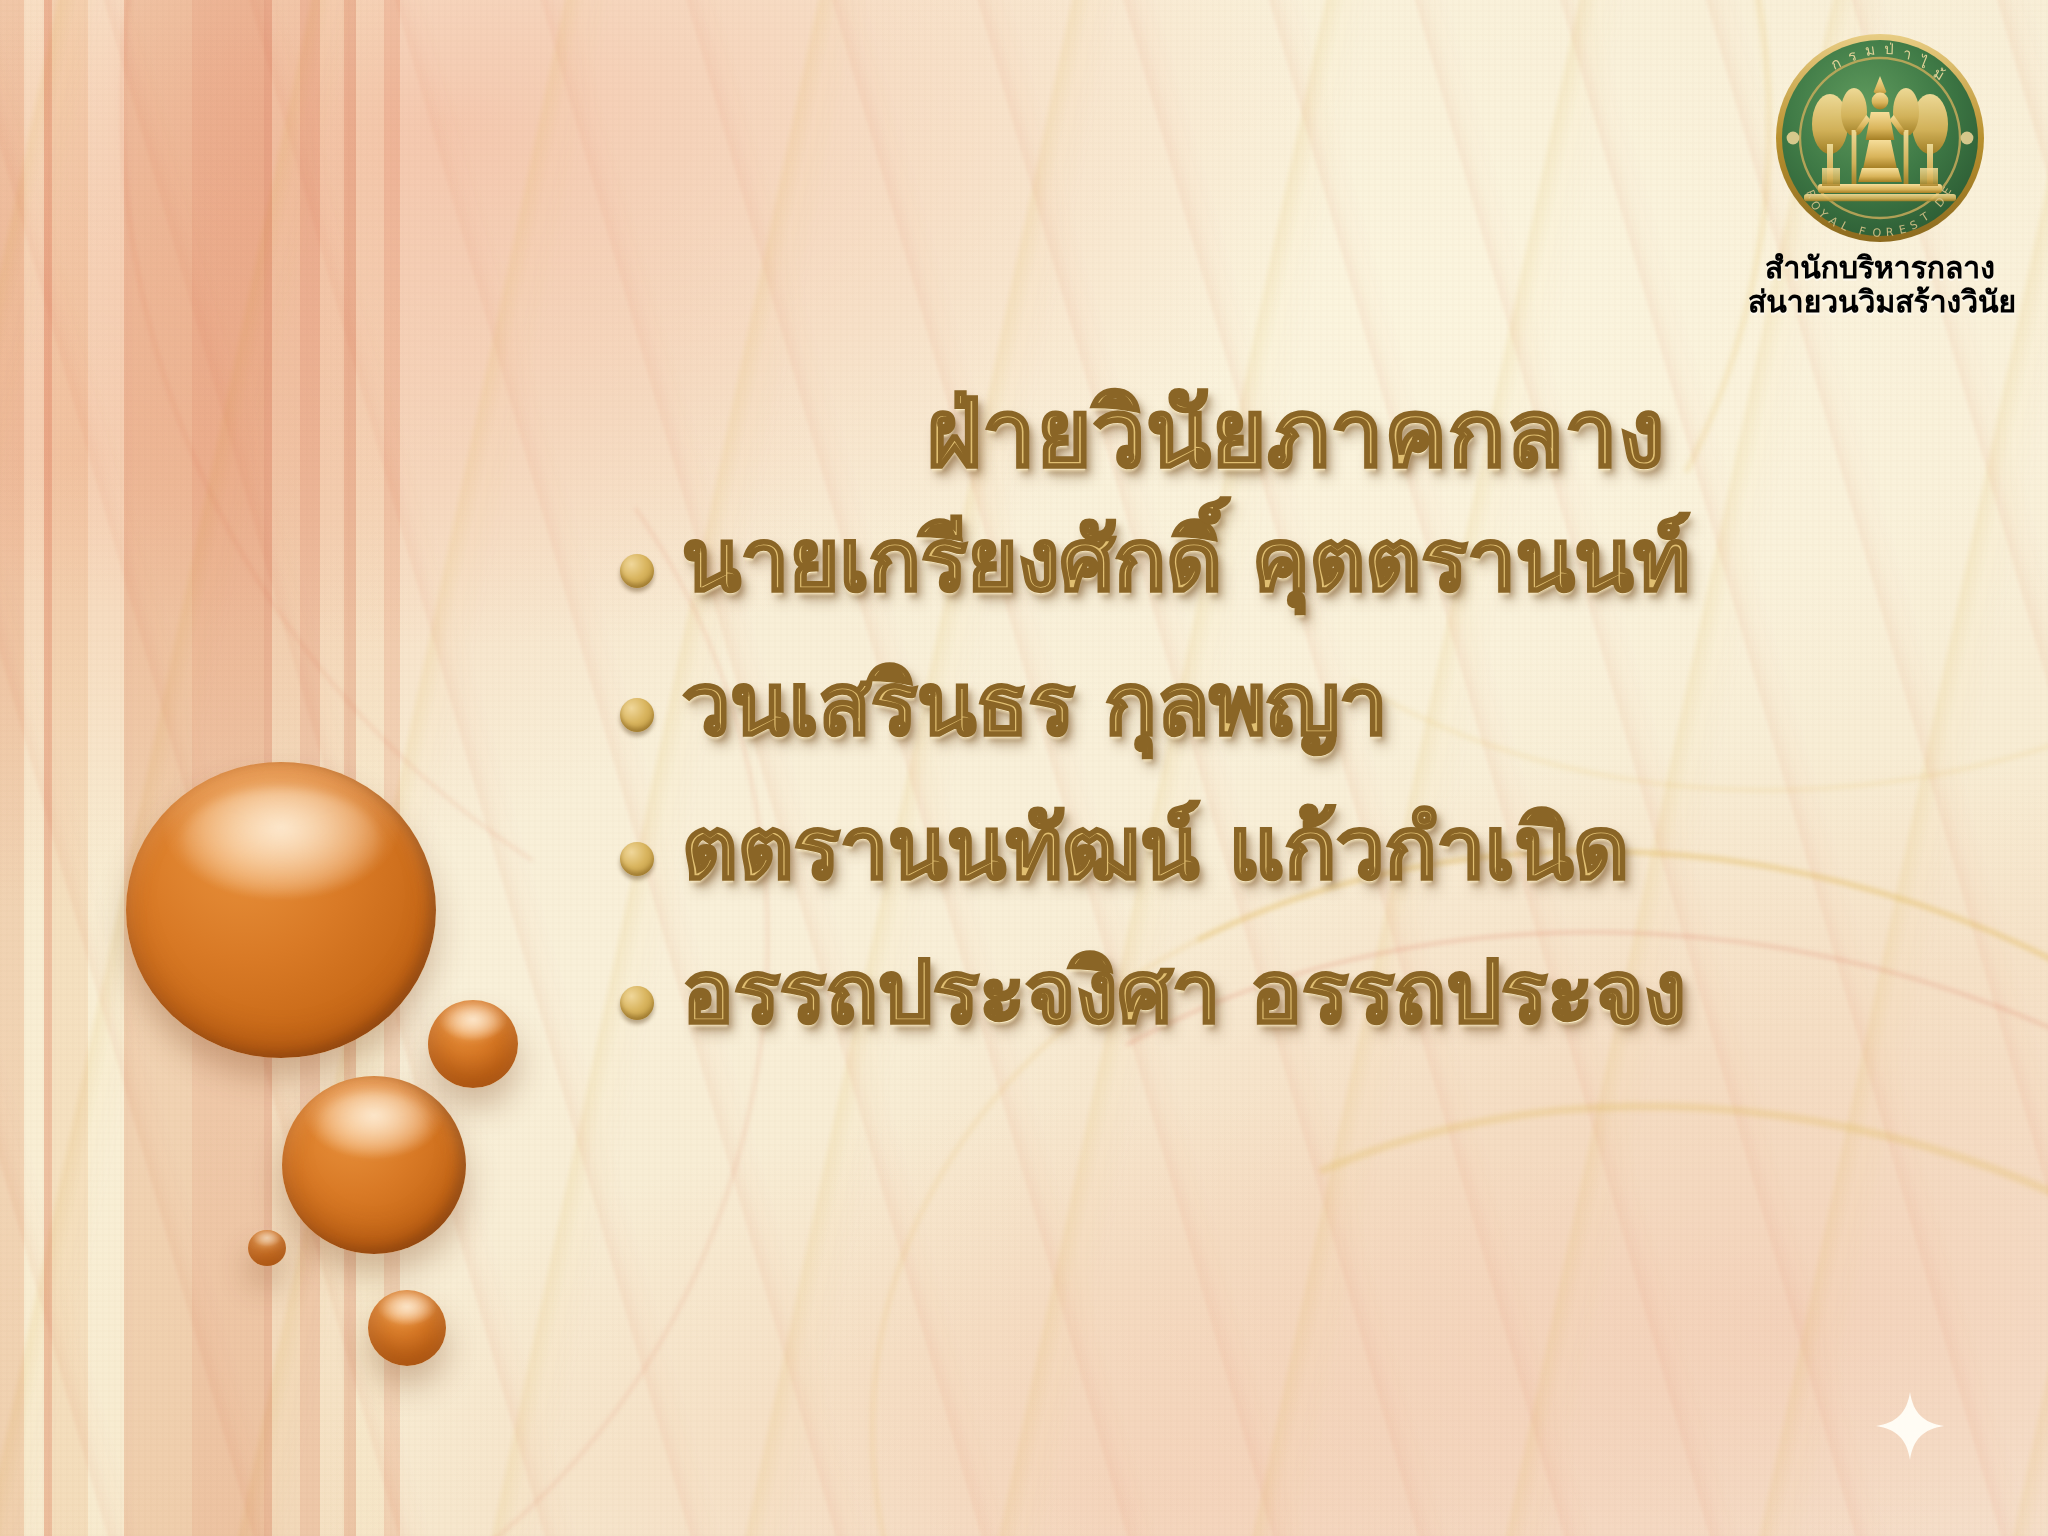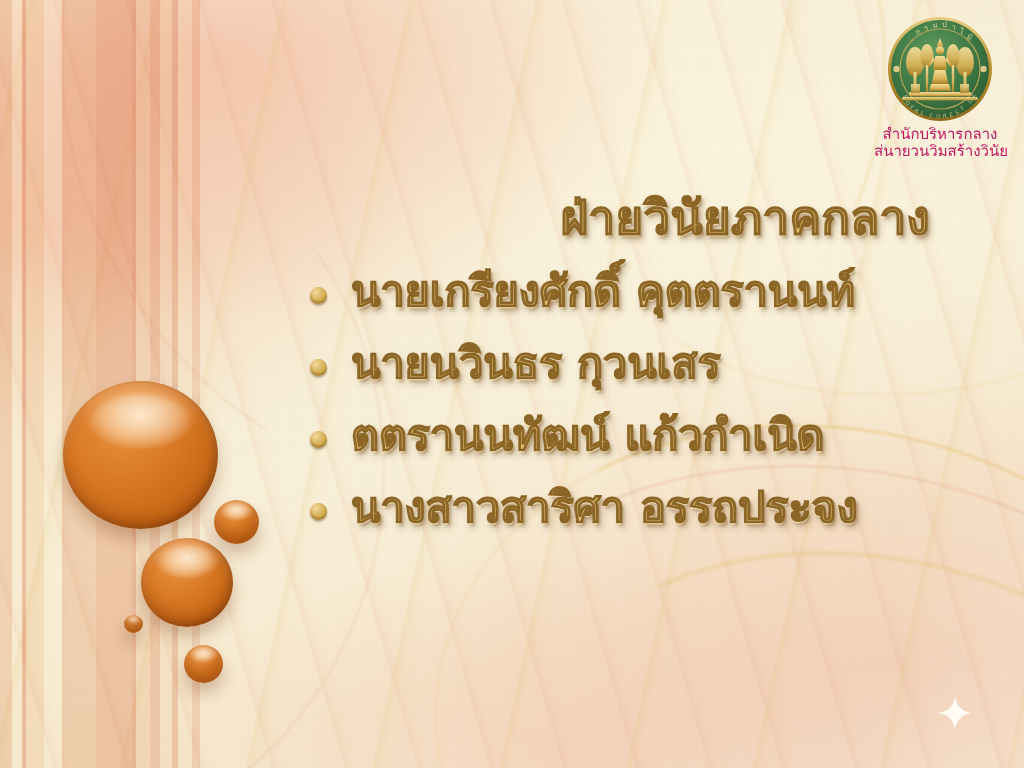--- a/index.html
+++ b/index.html
@@ -164,50 +164,50 @@
     position: relative;
     width: 106px;
     height: 106px;
     margin: 0 auto;
     border-radius: 50%;
   }
   .logo-caption {
     margin-top: 4px;
     font-size: 15px;
     line-height: 1.16;
-    color: #be185d;
+    color: #000000;
     text-shadow: 0 1px 0 rgba(255,255,255,0.55);
-    font-weight: 400;
+    font-weight: 700;
     white-space: nowrap;
   }
 
   
   .content {
     position: absolute;
     left: 310px;
     top: 192px;
     width: 620px;
   }
   .slide-title {
-    margin: 0 0 20px 56px;
+    margin: 0 0 10px 56px;
     font-size: 47px;
     line-height: 1.12;
     font-weight: 700;
-    text-align: right;
+    text-align: center;
     letter-spacing: .5px;
   }
   .bullet-list {
     list-style: none;
     margin: 0;
     padding: 0;
   }
   .bullet-item {
     display: flex;
     align-items: flex-start;
-    gap: 24px;
+    gap: 14px;
     margin-bottom: 10px;
     height: 62px;
   }
   .bullet-dot {
     flex: 0 0 auto;
     width: 17px;
     height: 17px;
     margin-top: 22px;
     border-radius: 50%;
     background: radial-gradient(circle at 34% 30%, #f0d79a 0%, #d9b55f 45%, #b38c33 100%);
@@ -358,29 +358,29 @@
 
   <div class="content">
     <h1 class="slide-title gold">ฝ่ายวินัยภาคกลาง</h1>
     <ul class="bullet-list">
       <li class="bullet-item">
         <span class="bullet-dot"></span>
         <span class="bullet-text gold">นายเกรียงศักดิ์  คุตตรานนท์</span>
       </li>
       <li class="bullet-item">
         <span class="bullet-dot"></span>
-        <span class="bullet-text gold">นายนวินธร  กุวนเสร</span>
+        <span class="bullet-text gold">วนเสรินธร  กุลพญา</span>
       </li>
       <li class="bullet-item">
         <span class="bullet-dot"></span>
         <span class="bullet-text gold">ตตรานนทัฒน์  แก้วกำเนิด</span>
       </li>
       <li class="bullet-item">
         <span class="bullet-dot"></span>
-        <span class="bullet-text gold">นางสาวสาริศา  อรรถประจง</span>
+        <span class="bullet-text gold">อรรถประจงิศา  อรรถประจง</span>
       </li>
     </ul>
   </div>
 
   <div class="sparkle">
     <svg viewBox="0 0 34 34" width="34" height="34" aria-hidden="true">
       <path d="M17 0 C18.6 10.4 23.6 15.4 34 17 C23.6 18.6 18.6 23.6 17 34 C15.4 23.6 10.4 18.6 0 17 C10.4 15.4 15.4 10.4 17 0 Z" fill="#fffdf6" opacity=".96"></path>
     </svg>
   </div>
 

